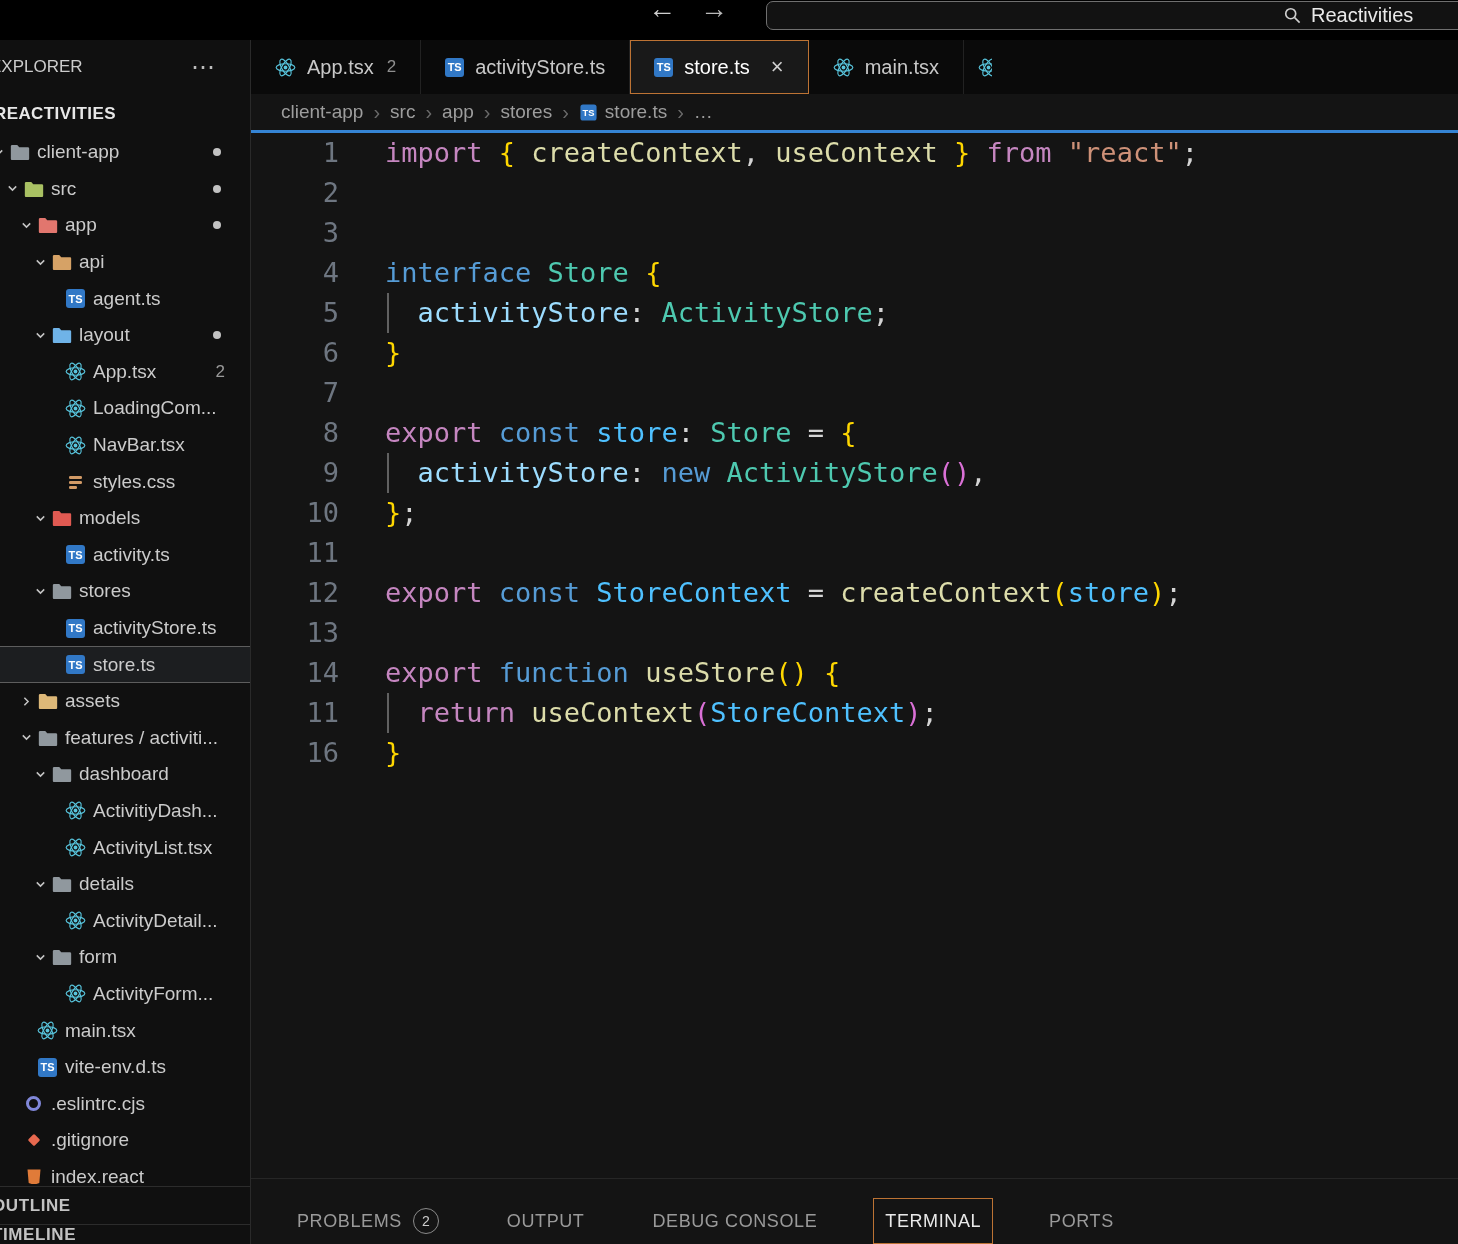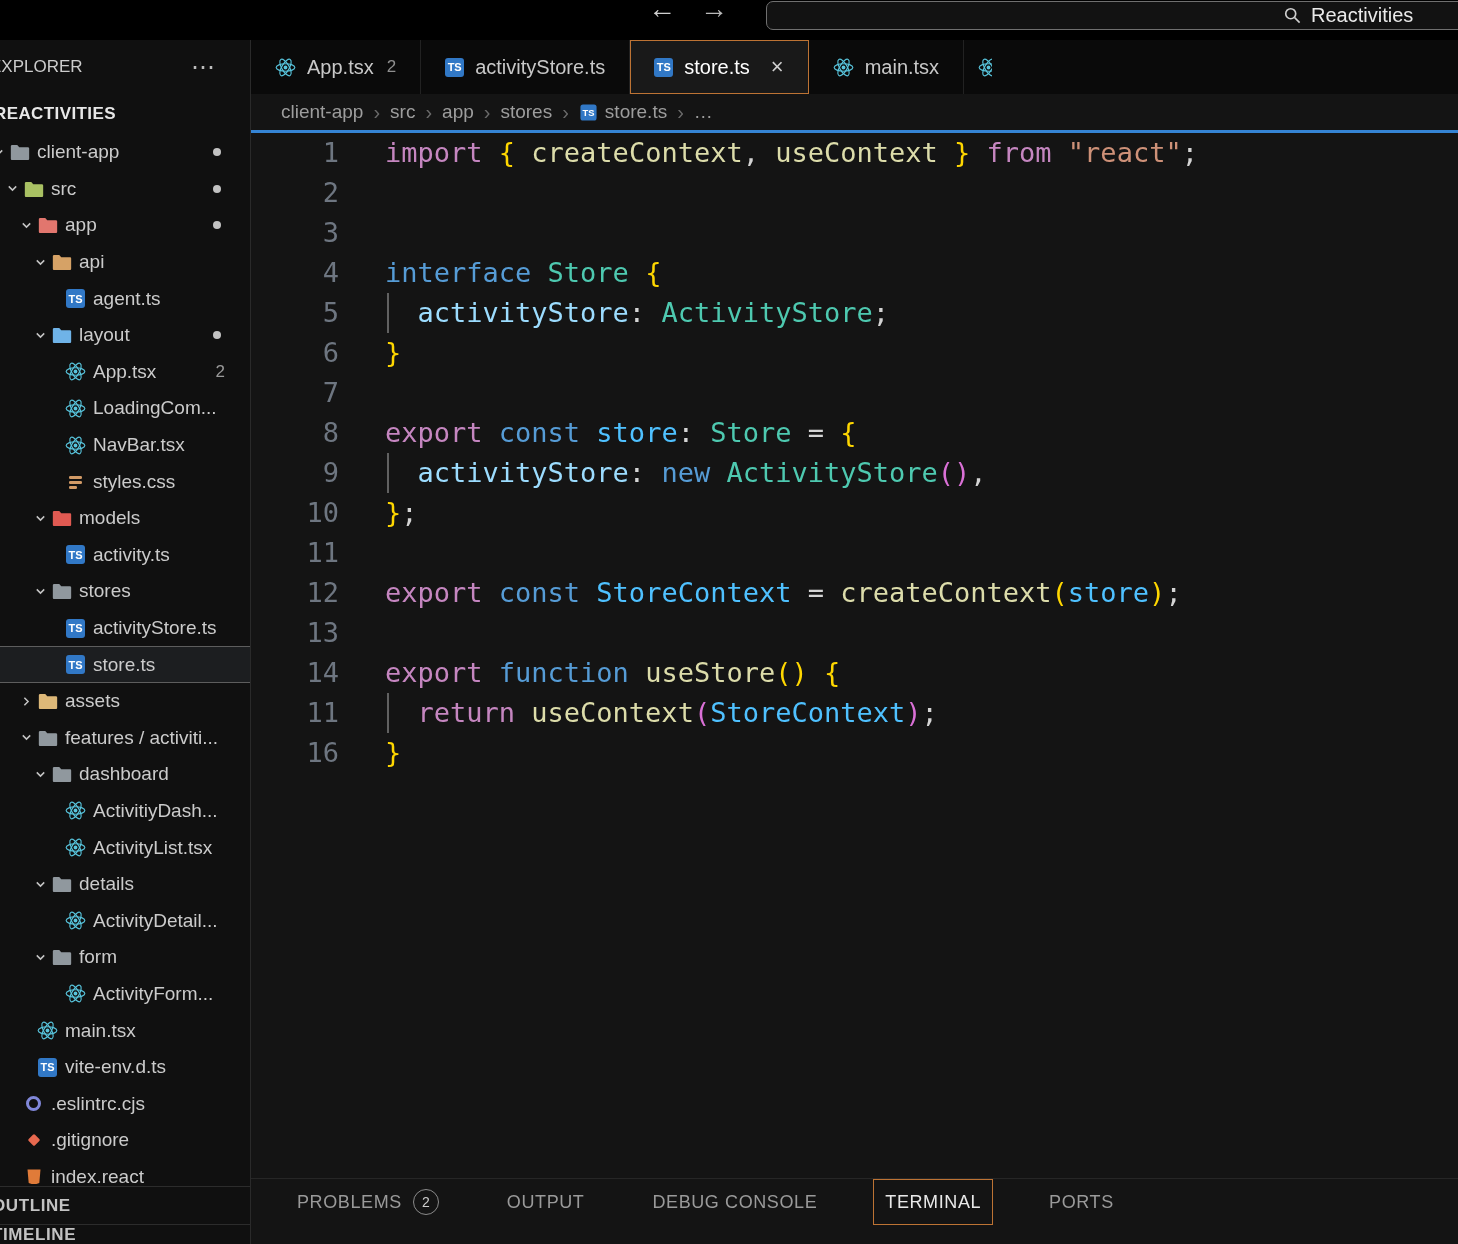--- a/index.html
+++ b/index.html
@@ -56,21 +56,21 @@
 .cline.cur .gut{color:var(--tk-line-num-active,#CE9178)}
 .ccontent{position:relative;flex:1;white-space:pre;color:var(--tk-pn,#d4d4d4)}
 .cline.cur .ccontent{outline:1.5px solid rgba(190,115,52,.8);outline-offset:-1px}
 .ccontent.guide::before{content:"";position:absolute;left:2px;top:0;height:100%;width:2px;background:#8a8a8a;opacity:.65}
 .cursor{position:absolute;left:0;top:4px;height:32px;width:3px;background:#cdd3da}
 .tk-kw{color:var(--tk-kw,#C586C0)}.tk-kw2{color:var(--tk-kw2,#569CD6)}.tk-type{color:var(--tk-type,#4EC9B0)}
 .tk-fn{color:var(--tk-fn,#DCDCAA)}.tk-var{color:var(--tk-var,#9CDCFE)}.tk-cvar{color:var(--tk-cvar,#4FC1FF)}
 .tk-str{color:var(--tk-str,#CE9178)}.tk-pn{color:var(--tk-pn,#D4D4D4)}.tk-b1{color:var(--tk-b1,#FFD700)}.tk-b2{color:var(--tk-b2,#DA70D6)}
 
 
-.panel{position:absolute;left:251px;top:1178px;right:0;height:66px;background:var(--editor-bg,#141414);border-top:1px solid #262626;display:flex;align-items:flex-start;gap:44px;padding-left:34px}
+.panel{position:absolute;left:251px;top:1178px;right:0;height:66px;background:var(--editor-bg,#141414);border-top:1px solid #262626;display:flex;align-items:flex-end;gap:44px;padding-left:34px}
 .ptab{display:flex;align-items:center;gap:11px;height:46px;padding:0 12px;font-size:18px;letter-spacing:.6px;color:#9a9a9a;white-space:nowrap}
 .ptab.active{color:#e9e9e9;outline:1px solid var(--focus-orange,#bd7334);outline-offset:-1px}
 .pbadge{width:26px;height:26px;border:1px solid #8a8a8a;border-radius:50%;display:flex;align-items:center;justify-content:center;font-size:14px;color:#ccc;letter-spacing:0}
 svg{display:block}
 </style>
 </head>
 <body>
 
 <div id="app">
 

